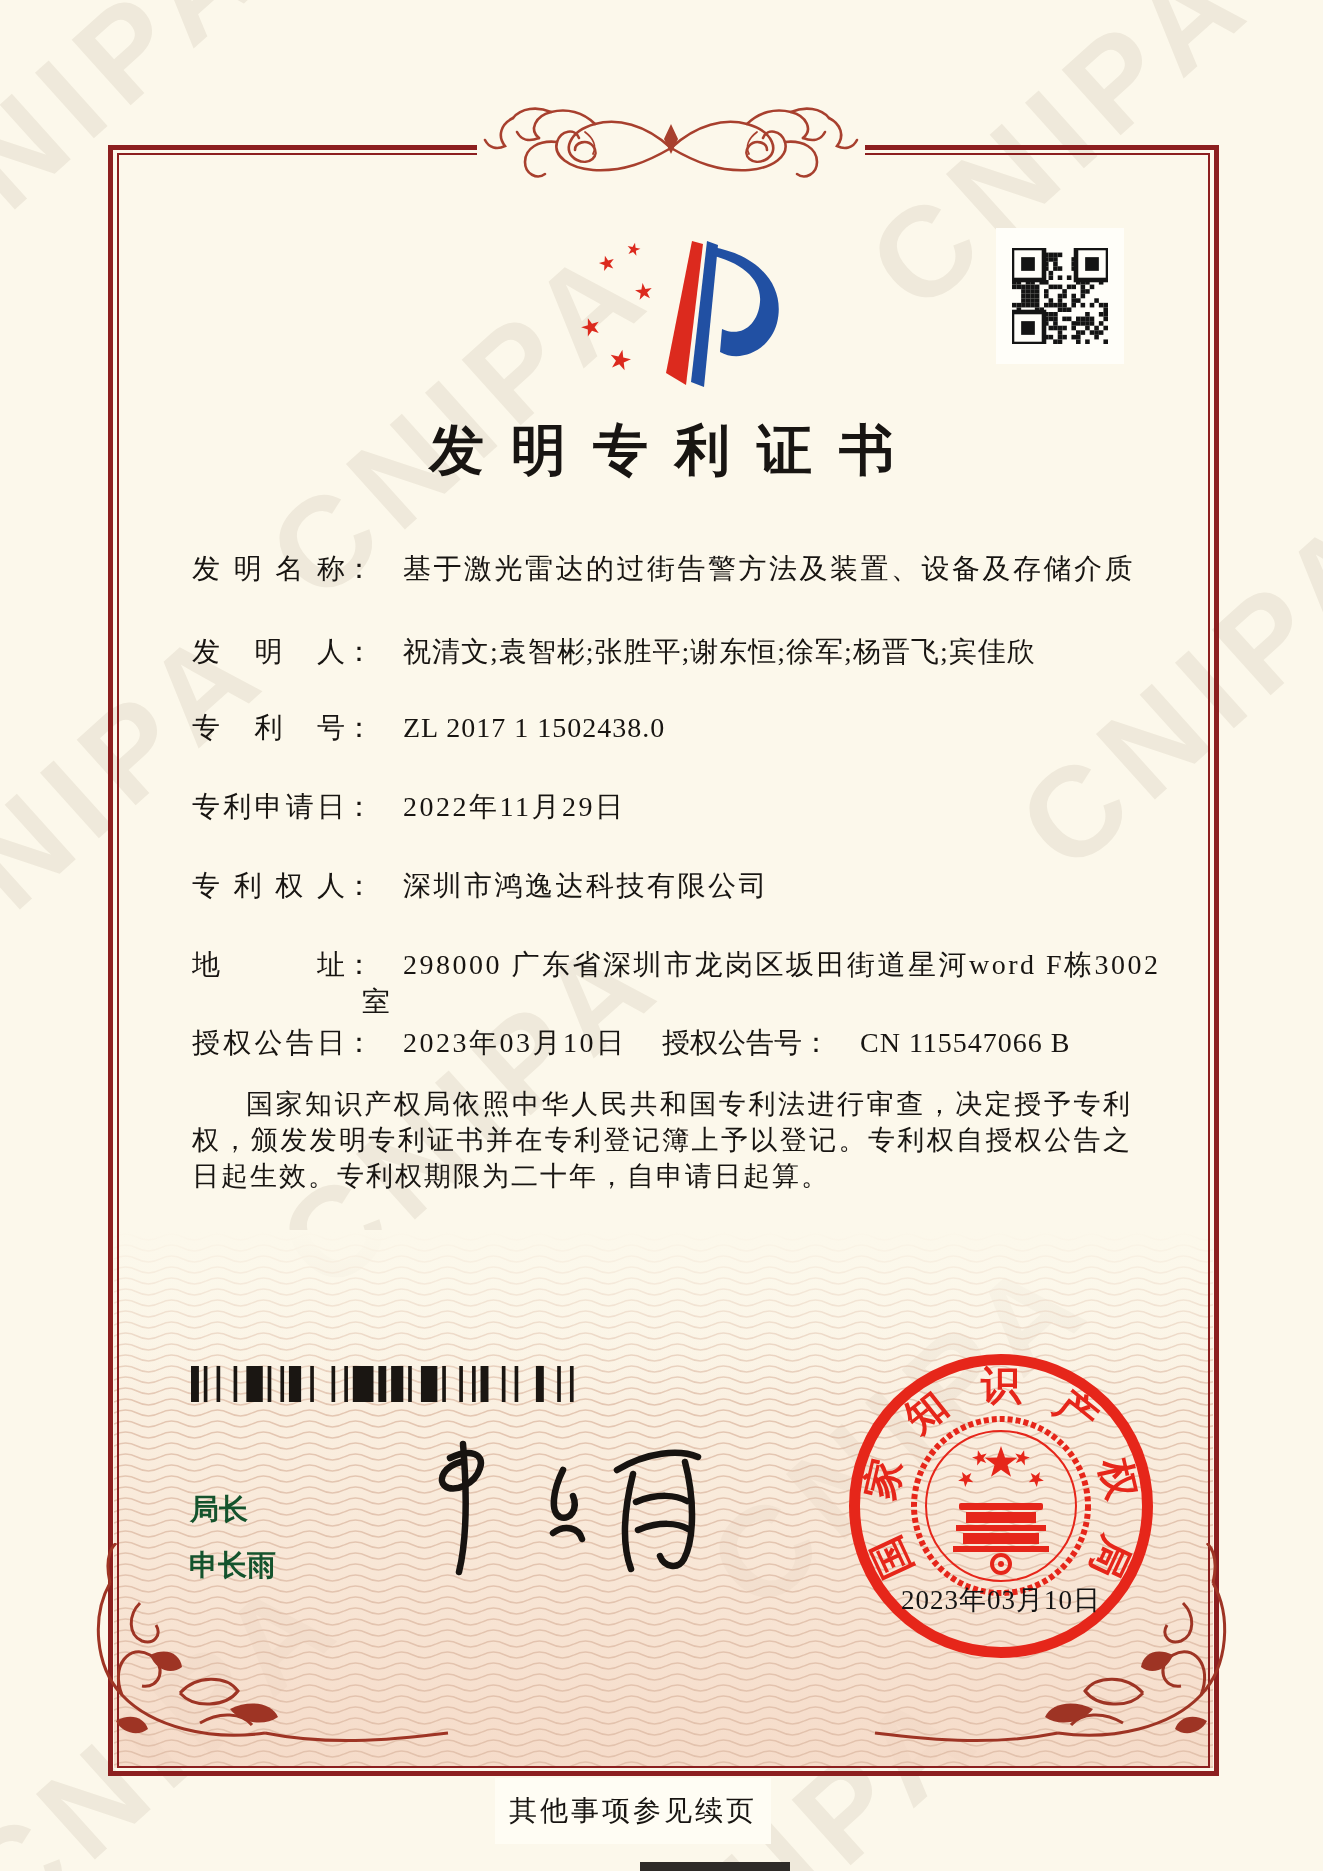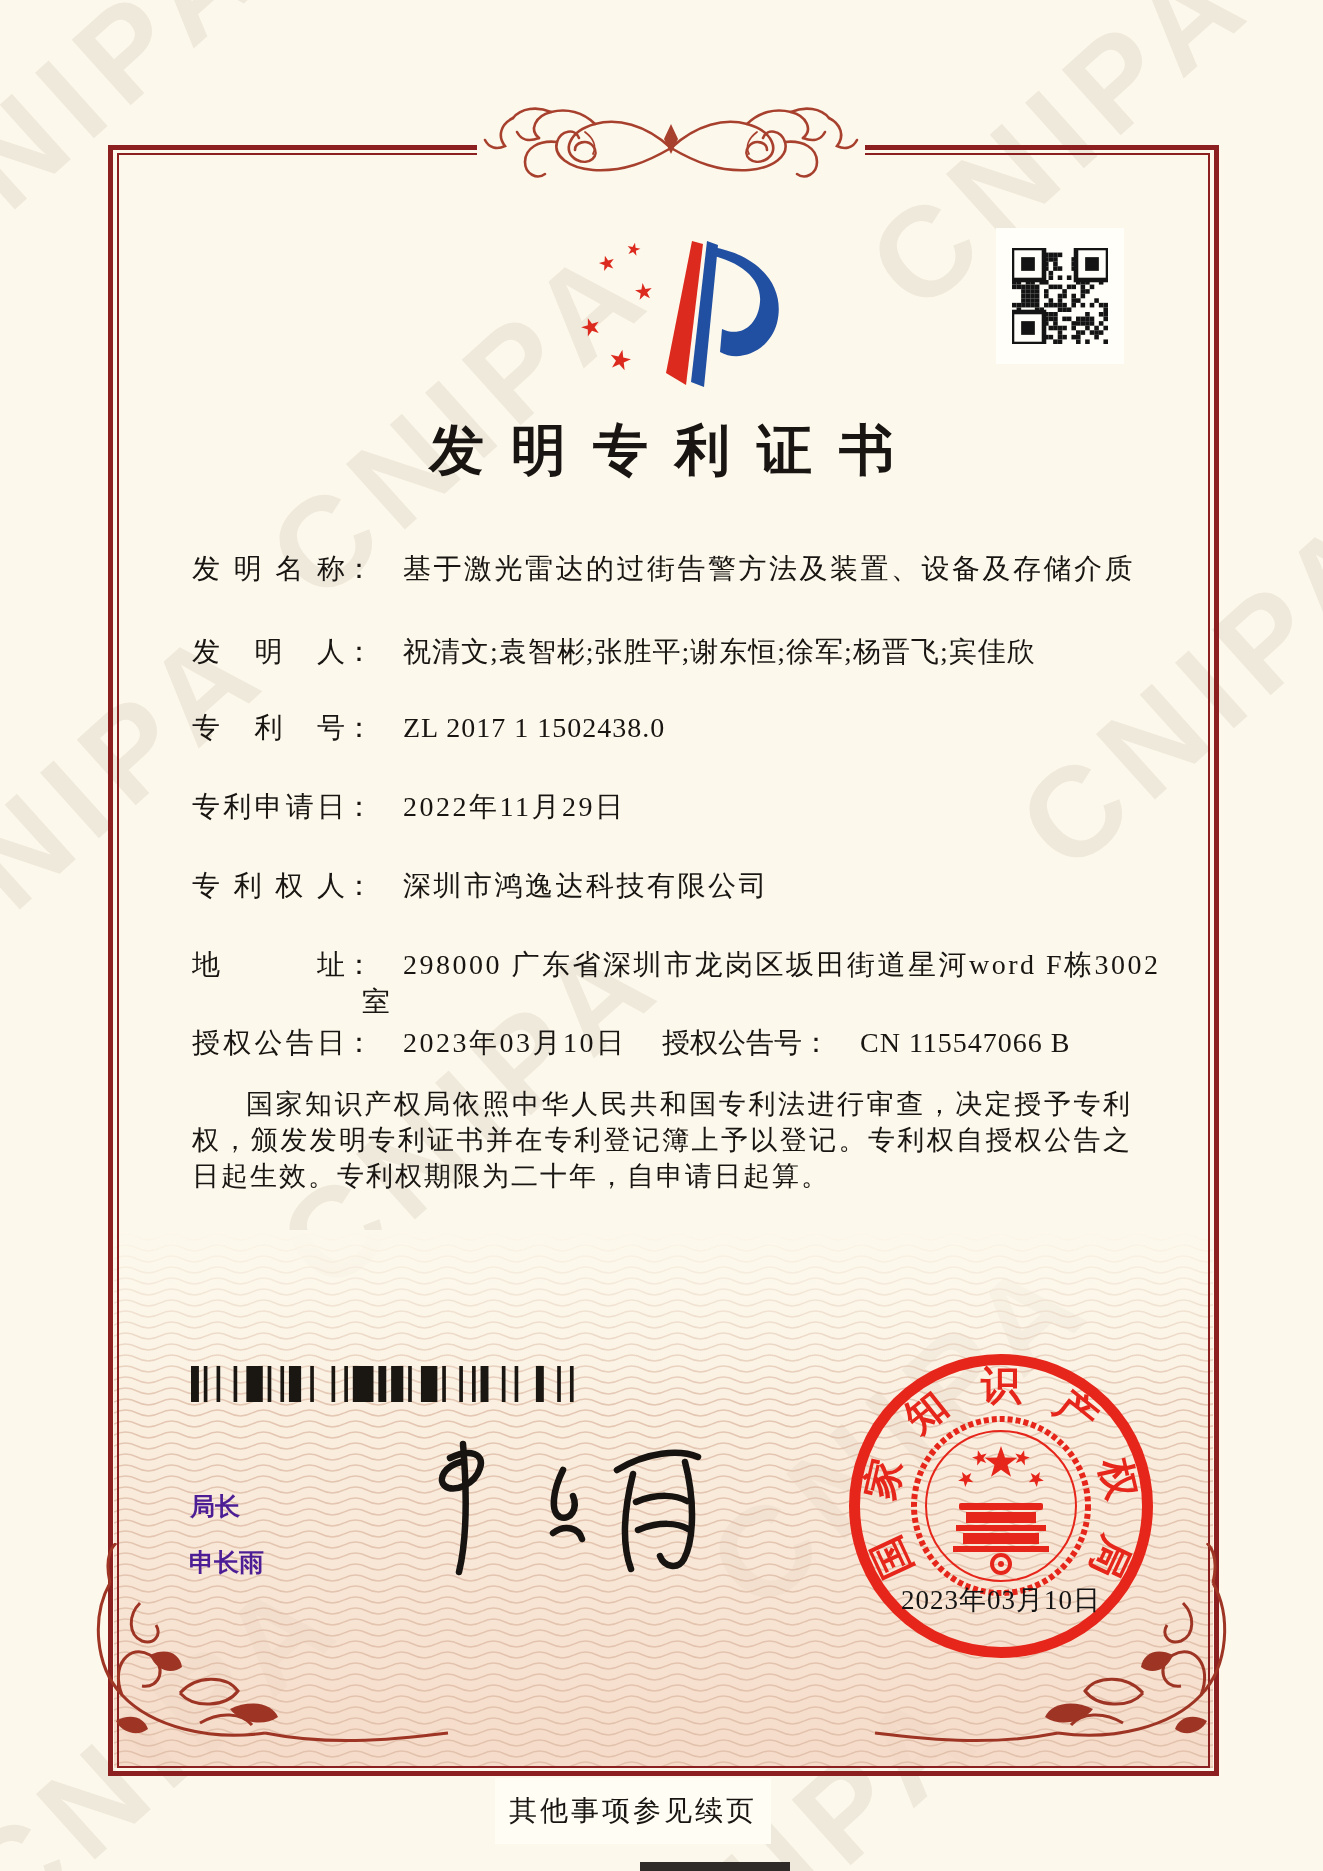--- a/index.html
+++ b/index.html
@@ -23,21 +23,21 @@
          letter-spacing:27px;padding-left:27px;box-sizing:border-box;}
   .row{position:absolute;left:192px;font-size:28px;line-height:34px;white-space:nowrap;}
   .lbl{display:inline-flex;justify-content:space-between;width:153px;vertical-align:top;}
   .lbl2{display:inline-flex;justify-content:space-between;width:140px;vertical-align:top;}
   .val{margin-left:30px;letter-spacing:2.5px;}
   .spread span{display:inline-block;}
   .para{position:absolute;left:192px;width:940px;font-size:27px;line-height:36px;
         text-align:justify;text-indent:2em;letter-spacing:2px;}
   
   .signer{position:absolute;font-family:"Liberation Sans","DejaVu Sans",sans-serif;
-          font-weight:bold;font-size:25px;color:#4c1d95;}
+          font-weight:bold;font-size:29px;color:#14532d;}
   
   #seal{left:849px;top:1354px;width:304px;height:304px;}
   #seal-ring{position:absolute;inset:0;border:11px solid #e6261a;border-radius:50%;box-sizing:border-box;}
   #seal .ringch{position:absolute;width:42px;height:42px;font-size:40px;font-weight:bold;
         color:#e6261a;text-align:center;line-height:42px;}
   #seal-date{position:absolute;left:0;top:228px;width:100%;text-align:center;
              font-size:27px;color:#141414;letter-spacing:1px;}
   
   #page-info{left:0;top:1737px;width:1323px;text-align:center;font-size:22px;color:#333;}
   #note-box{left:495px;top:1778px;width:276px;height:66px;background:#fffdf4;

